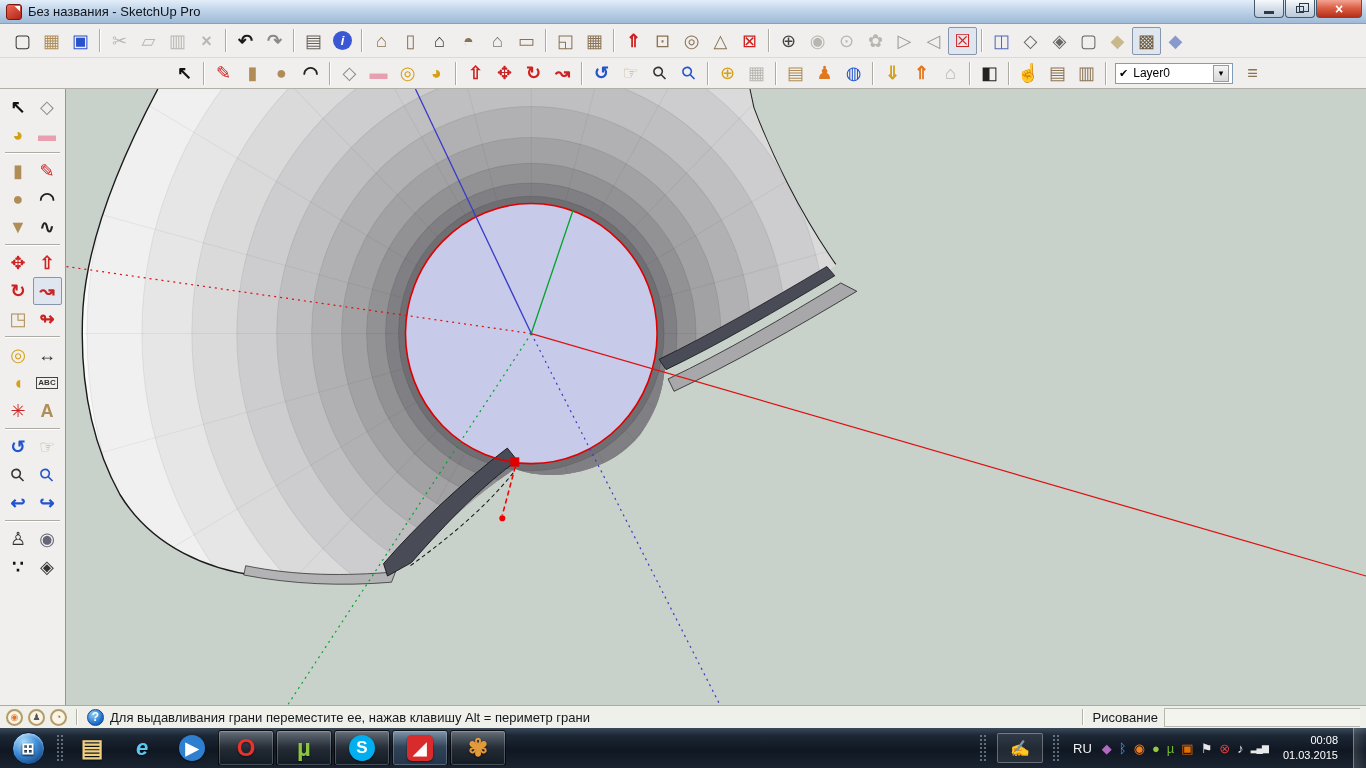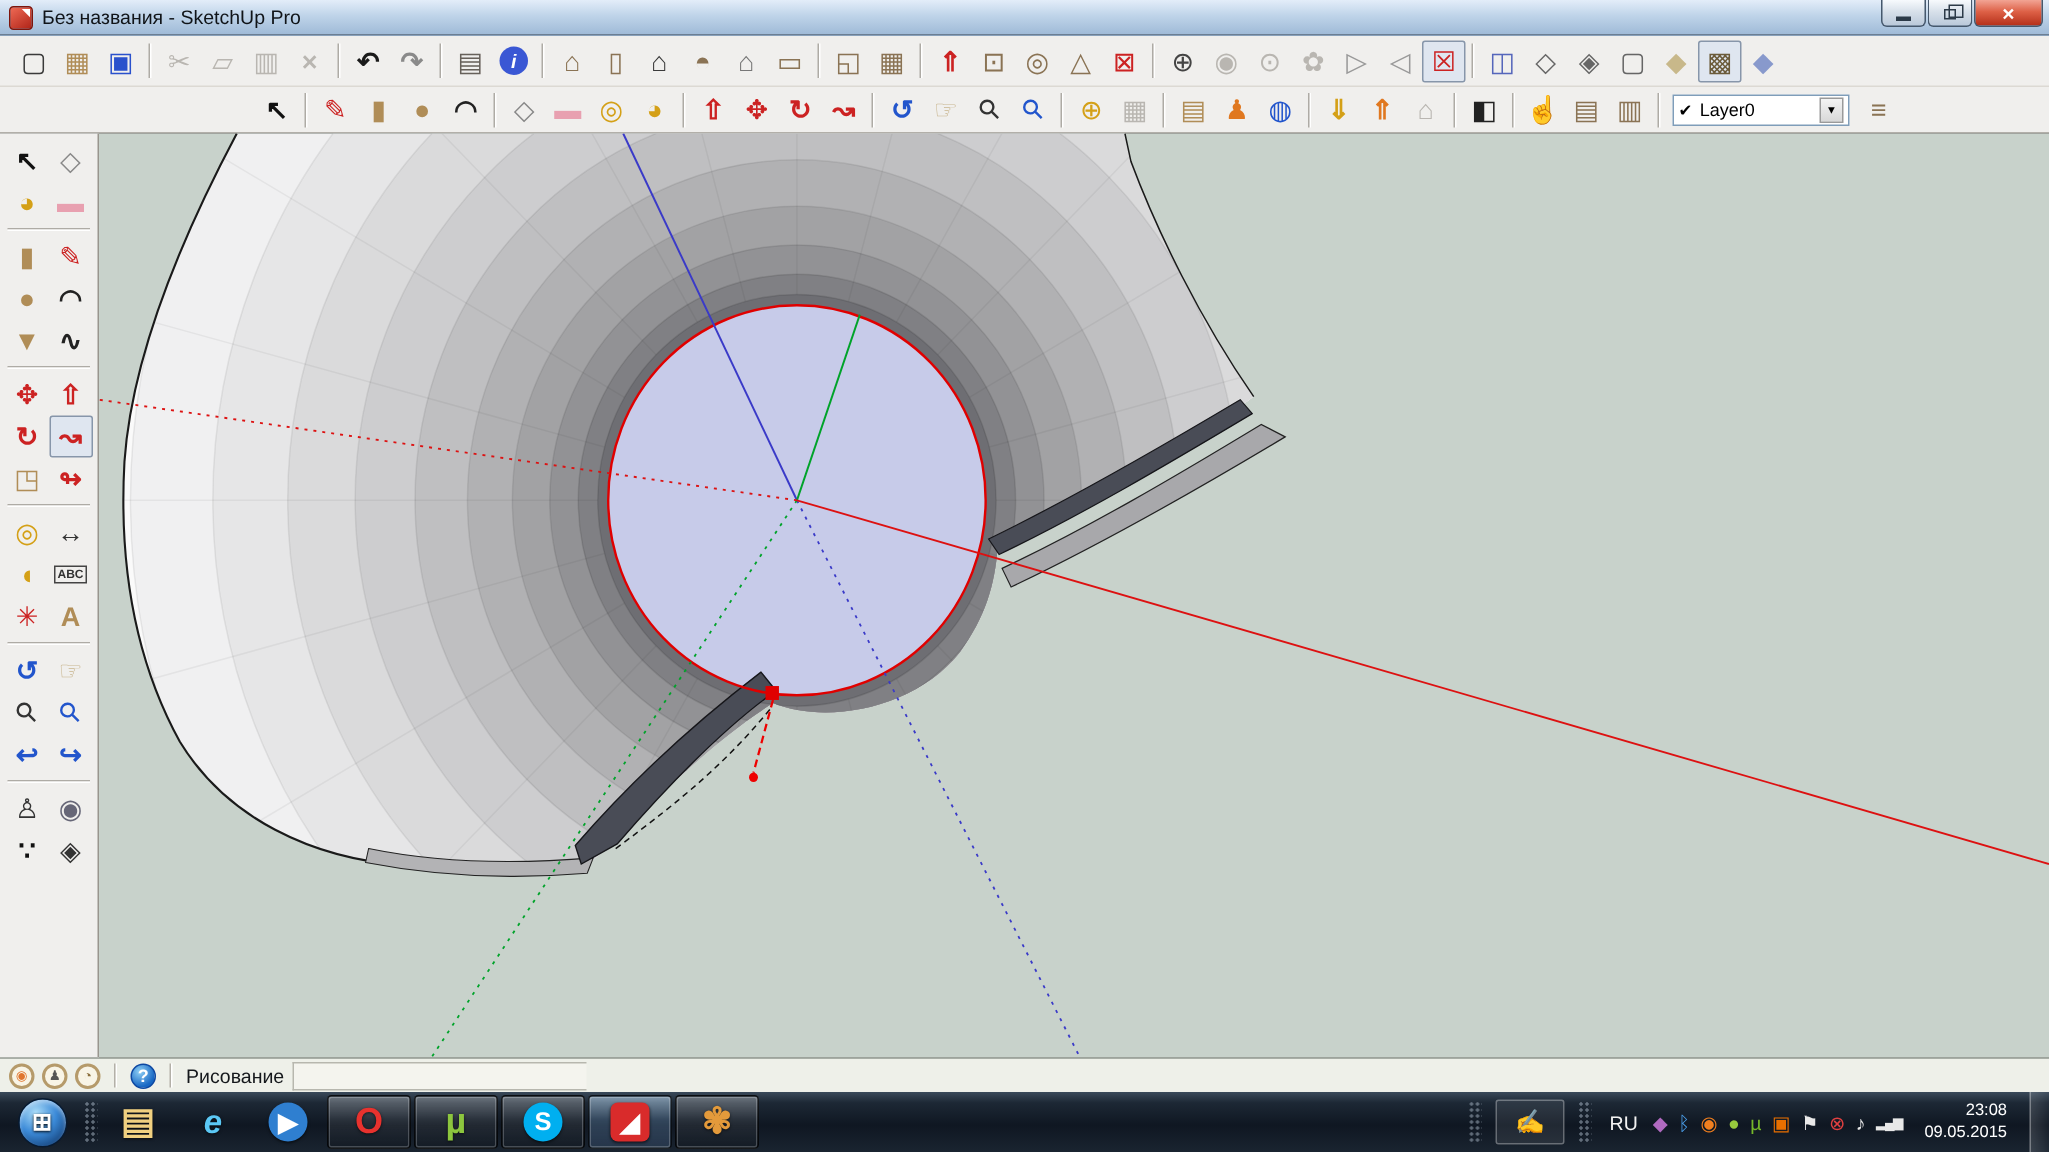--- a/index.html
+++ b/index.html
@@ -580,20 +580,21 @@
         </div>
         <div class="sb-circle">
           <span style="color: rgb(85, 85, 85);">♟</span>
         </div>
         <div class="sb-circle">
           <span style="color: rgb(138, 109, 59);">◔</span>
         </div>
       </div>
     <div class="sb-sep"></div>
     <div class="sb-help">?</div>
+    <div class="sb-msg">Для выдавливания грани переместите ее, нажав клавишу Alt = периметр грани</div>
     <div class="sb-sep"></div>
     <span>Рисование</span>
     <div class="sb-measure"></div>
   </div>
 
   <div class="taskbar">
     <div class="start-orb">
       <div class="orb">⊞</div>
     </div>
     <div class="task-grip"></div>
@@ -636,20 +637,20 @@
           <span class="tray-ico" style="color: rgb(240, 127, 31);">◉</span>
           <span class="tray-ico" style="color: rgb(151, 201, 61);">●</span>
           <span class="tray-ico" style="color: rgb(118, 184, 42);">µ</span>
           <span class="tray-ico" style="color: rgb(231, 111, 0);">▣</span>
           <span class="tray-ico" style="color: rgb(232, 232, 232);">⚑</span>
           <span class="tray-ico" style="color: rgb(224, 64, 64);">⊗</span>
           <span class="tray-ico" style="color: rgb(232, 232, 232);">♪</span>
           <span class="tray-ico bars" style="color: rgb(232, 232, 232);">▂▄▆</span>
         </div>
       <div class="clock">
-        <div>23:08</div>
-        <div>09.05.2015</div>
+        <div>00:08</div>
+        <div>01.03.2015</div>
       </div>
       <div class="show-desktop"></div>
     </div>
   </div>
 
 </div>
 
 </body></html>

